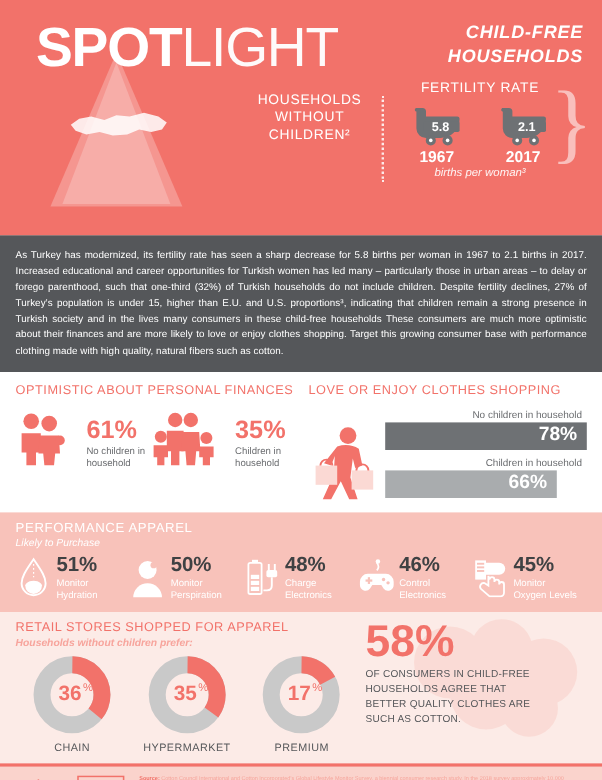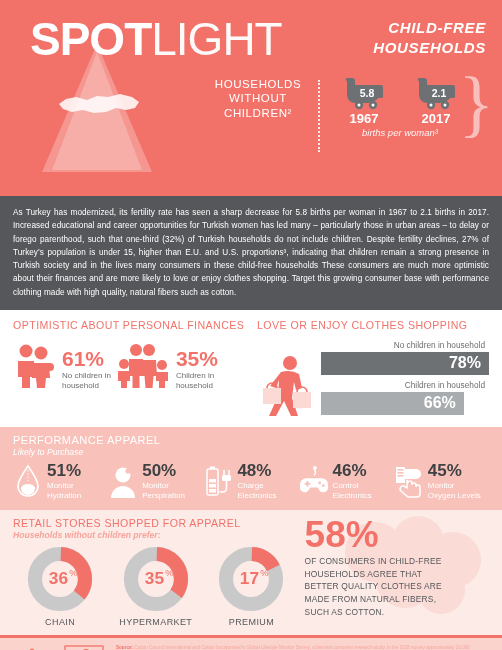--- a/index.html
+++ b/index.html
@@ -141,21 +141,21 @@
     gap: 12px;
   }
   .panel { flex: 1; }
   .panel-title {
     color: #F2726A;
     font-size: 10.6px;
     letter-spacing: .45px;
     margin-bottom: 7px;
   }
   .people-row { display: flex; align-items: flex-start; gap: 4px; }
-  .people-unit { display: flex; align-items: center; gap: 5px; }
+  .people-unit { display: flex; align-items: center; gap: 15px; }
   .pct-lg { font-size: 21px; color: #F2726A; font-weight: bold; line-height: 1; }
   .sub-lab { font-size: 8px; color: #6B6D70; line-height: 1.3; margin-top: 2px; }
   .people-text { padding-top: 10px; }
 
   .bars { margin-top: 2px; }
   .bar-lab {
     font-size: 8.3px; color: #6B6D70;
     text-align: right; padding-right: 4px; margin-bottom: 2px;
   }
   .bar {
@@ -242,20 +242,21 @@
       <div class="cap">
         <div>HOUSEHOLDS</div>
         <div>WITHOUT</div>
         <div>CHILDREN²</div>
       </div>
     </div>
 
     <div class="dotted-div"></div>
 
     <div class="fert">
+      <div class="fert-title">FERTILITY RATE</div>
       <div class="strollers">
 
         <div class="stroller">
           <svg width="54" height="38" viewBox="0 0 54 38">
             <path d="M10 6 h5 a3 3 0 0 1 3 3 v4 h26 a2 2 0 0 1 2 2 a16 16 0 0 1 -16 16 h-12 a8 8 0 0 1 -8 -8 v-14 h-0.5 a2 2 0 0 1 0 -3 z" fill="#6E7174"></path>
             <rect x="16" y="17" width="30" height="9" rx="1.5" fill="#6E7174"></rect>
             <circle cx="22" cy="33" r="4.2" fill="#6E7174"></circle>
             <circle cx="36" cy="33" r="4.2" fill="#6E7174"></circle>
             <circle cx="22" cy="33" r="1.5" fill="#FFFFFF"></circle>
             <circle cx="36" cy="33" r="1.5" fill="#FFFFFF"></circle>
@@ -512,21 +513,20 @@
 
       </div>
     </div>
 
     <div class="retail-right">
       <div class="big58">58%</div>
       <div class="big58-sub">
         <div>OF CONSUMERS IN CHILD-FREE</div>
         <div>HOUSEHOLDS AGREE THAT</div>
         <div>BETTER QUALITY CLOTHES ARE</div>
-        <div>MADE FROM NATURAL FIBERS,</div>
         <div>SUCH AS COTTON.</div>
       </div>
     </div>
 
   </div>
 
   <div class="footer-rule"></div>
   <div class="footer">
     <div class="logos">
       <svg class="logo-box" viewBox="0 0 44 26">

